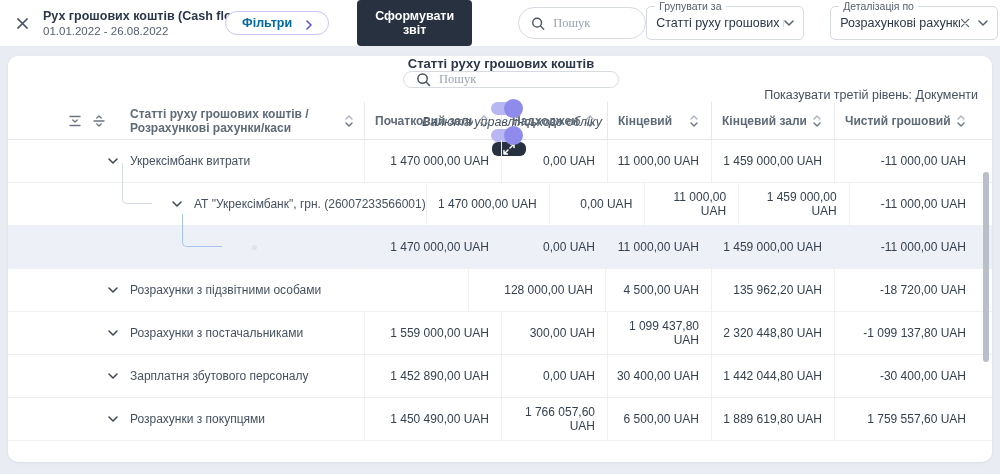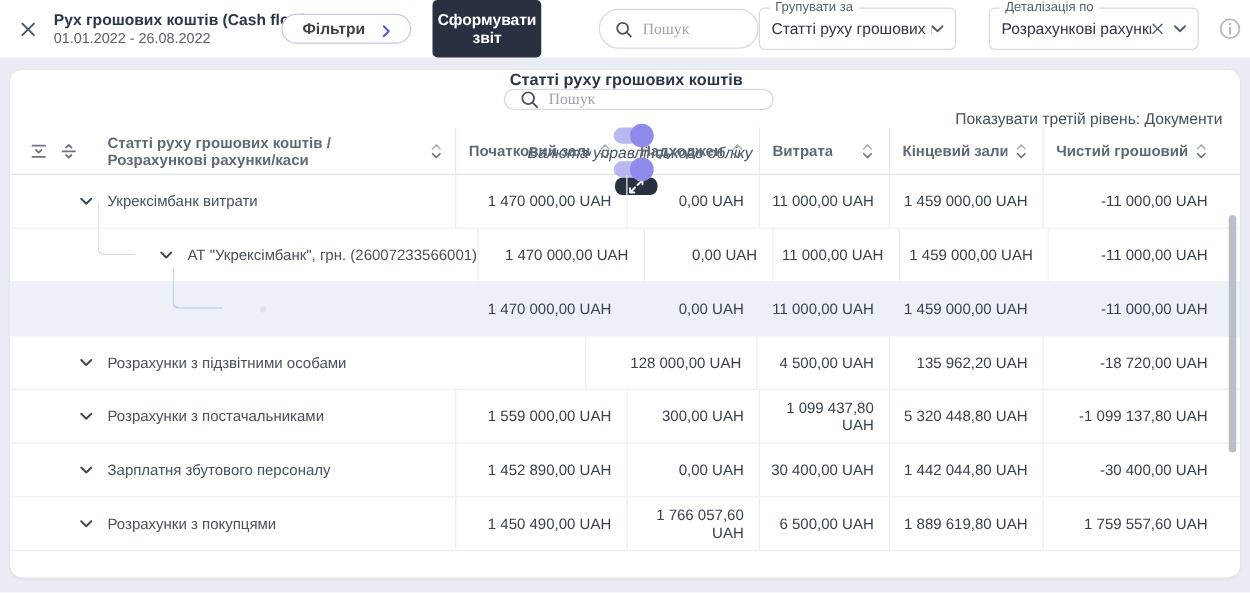--- a/index.html
+++ b/index.html
@@ -6,22 +6,22 @@
   html,body { width:1000px; height:474px; overflow:hidden; }
   body { font-family:"Liberation Sans", sans-serif; background:#e9edf3; color:#34404f; }
 
   
   .topbar { height:46px; background:#fff; display:flex; align-items:center; padding:0 18px 0 16px; }
   .xclose { width:22px; height:22px; display:flex; align-items:center; justify-content:center; cursor:pointer; color:#4a5564; }
   .titleblock { margin-left:14px; width:172px; }
   .titlerow { display:flex; align-items:center; gap:4px; }
   .rep-title { font-size:12.5px; font-weight:bold; color:#2b3648; white-space:nowrap; }
   .rep-date { font-size:11.5px; color:#55606e; margin-top:2px; }
-  .btn-filters { margin-left:10px; display:flex; align-items:flex-end; gap:14px; border:1px solid #c7c5f2; border-radius:16px; background:#fff; padding:4px 16px; color:#404040; font-size:12.5px; font-weight:bold; cursor:pointer; }
-  .btn-dark { margin-left:17px; background:#273140; color:#fff; border:none; border-radius:4px; padding:9px 4px; font-size:12.5px; font-weight:bold; cursor:pointer; font-family:"Liberation Sans",sans-serif; }
+  .btn-filters { margin-left:10px; display:flex; align-items:flex-end; gap:14px; border:1px solid #c7c5f2; border-radius:16px; background:#fff; padding:4px 16px; color:#0369a1; font-size:12.5px; font-weight:bold; cursor:pointer; }
+  .btn-dark { margin-left:28px; background:#273140; color:#fff; border:none; border-radius:4px; padding:9px 18px; font-size:12.5px; font-weight:bold; cursor:pointer; font-family:"Liberation Sans",sans-serif; }
   .searchbox { display:flex; align-items:center; gap:8px; border:1px solid #d6dbe2; border-radius:17px; height:32px; padding:0 12px; background:#fff; }
   .searchbox input { border:none; outline:none; font-size:12.5px; width:80px; color:#0369a1; font-family:Liberation Serif, serif; background:transparent; }
   .searchbox input::placeholder { color:#9aa3b0; }
   .tb-search { margin-left:46px; width:128px; }
   .field { position:relative; border:1px solid #d6dbe2; border-radius:5px; height:34px; display:flex; align-items:center; padding:0 9px; background:#fff; cursor:pointer;text-align:center; }
   .field-label { position:absolute; top:-7px; left:8px; background:#fff; padding:0 4px; font-size:10.5px; color:#55606e; white-space:nowrap; }
   .field-value { font-size:12.5px; color:#2b3648; white-space:nowrap; overflow:hidden; }
   .fld-group { margin-left:auto; width:158px; }
   .fld-detail { margin-left:26px; width:168px; }
   .iconbtn { background:none; border:none; cursor:pointer; display:flex; align-items:center; justify-content:center; width:24px; height:24px; }
@@ -37,21 +37,21 @@
   .tl2 { margin-left:22px;font-style:italic; }
   .toggle { width:30px; height:13px; border-radius:7px; background:#b9b7f2; position:relative; margin-left:9px; cursor:pointer; flex:0 0 auto; }
   .toggle::after { content:""; position:absolute; right:-2px; top:-3px; width:19px; height:19px; border-radius:50%; background:#8f8bec; }
   .btn-expand { margin-left:16px; width:34px; height:32px; background:#273140; border:none; border-radius:6px; display:flex; align-items:center; justify-content:center; cursor:pointer; }
 
   
   .thead { height:38px; display:flex; align-items:stretch; border-bottom:1px solid #e3e7ec; }
   .trow { height:43px; display:flex; align-items:stretch; border-bottom:1px solid #edeff3; position:relative; }
   .rows-clip { height:324px; overflow:hidden; }
   .cell { display:flex; align-items:center; }
-  .c-name { flex:1; padding-left:16px; position:relative; }
+  .c-name { flex:1; padding-left:16px; position:relative;margin-left:44px; }
   .c-val { justify-content:flex-end; text-align:right; padding-right:12px; font-size:12px; color:#35414f; border-left:1px solid #edeff3; }
   .thead .c-val { border-left:1px solid #e6eaee; justify-content:space-between; padding-left:10px; }
   .c-open { width:137px; } .c-in { width:106px; } .c-out { width:104px; } .c-end { width:123px; }
   .c-net { width:158px; padding-right:26px; }
   .hdr-label { font-size:12px; font-weight:bold; color:#5f6a77; white-space:nowrap; overflow:hidden; }
   .hdr-icons { display:flex; gap:10px; align-items:center; margin-right:12px; color:#6a7583; }
   .hdr-name-label { font-size:12px; font-weight:bold; color:#5f6a77; margin-left:12px; }
   .sort { margin-left:auto; margin-right:10px; flex:0 0 auto; cursor:pointer; }
   .thead .c-val .sort { margin-left:6px; margin-right:0; }
   .rowchev { flex:0 0 auto; cursor:pointer; display:flex; align-items:center; color:#3c4654; }
@@ -208,21 +208,21 @@
           <use href="#i-sort"></use>
         </svg>
     </div>
     <div class="cell c-val c-in">
       <span class="hdr-label">Надходження</span>
       <svg class="sort" width="10" height="14">
           <use href="#i-sort"></use>
         </svg>
     </div>
     <div class="cell c-val c-out">
-      <span class="hdr-label">Витрата</span>
+      <span class="hdr-label">Кінцевий</span>
       <svg class="sort" width="10" height="14">
           <use href="#i-sort"></use>
         </svg>
     </div>
     <div class="cell c-val c-end">
       <span class="hdr-label">Кінцевий залишок</span>
       <svg class="sort" width="10" height="14">
           <use href="#i-sort"></use>
         </svg>
     </div>
@@ -301,21 +301,21 @@
         <span class="rowchev">
             <svg width="10" height="6">
               <use href="#i-chev-down"></use>
             </svg>
           </span>
         <span class="rname">Розрахунки з постачальниками</span>
       </div>
       <div class="cell c-val c-open">1 559 000,00 UAH</div>
       <div class="cell c-val c-in">300,00 UAH</div>
       <div class="cell c-val c-out">1 099 437,80 UAH</div>
-      <div class="cell c-val c-end">5 320 448,80 UAH</div>
+      <div class="cell c-val c-end">2 320 448,80 UAH</div>
       <div class="cell c-val c-net">-1 099 137,80 UAH</div>
     </div>
 
     <div class="trow">
       <div class="cell c-name lvl0">
         <span class="rowchev">
             <svg width="10" height="6">
               <use href="#i-chev-down"></use>
             </svg>
           </span>

